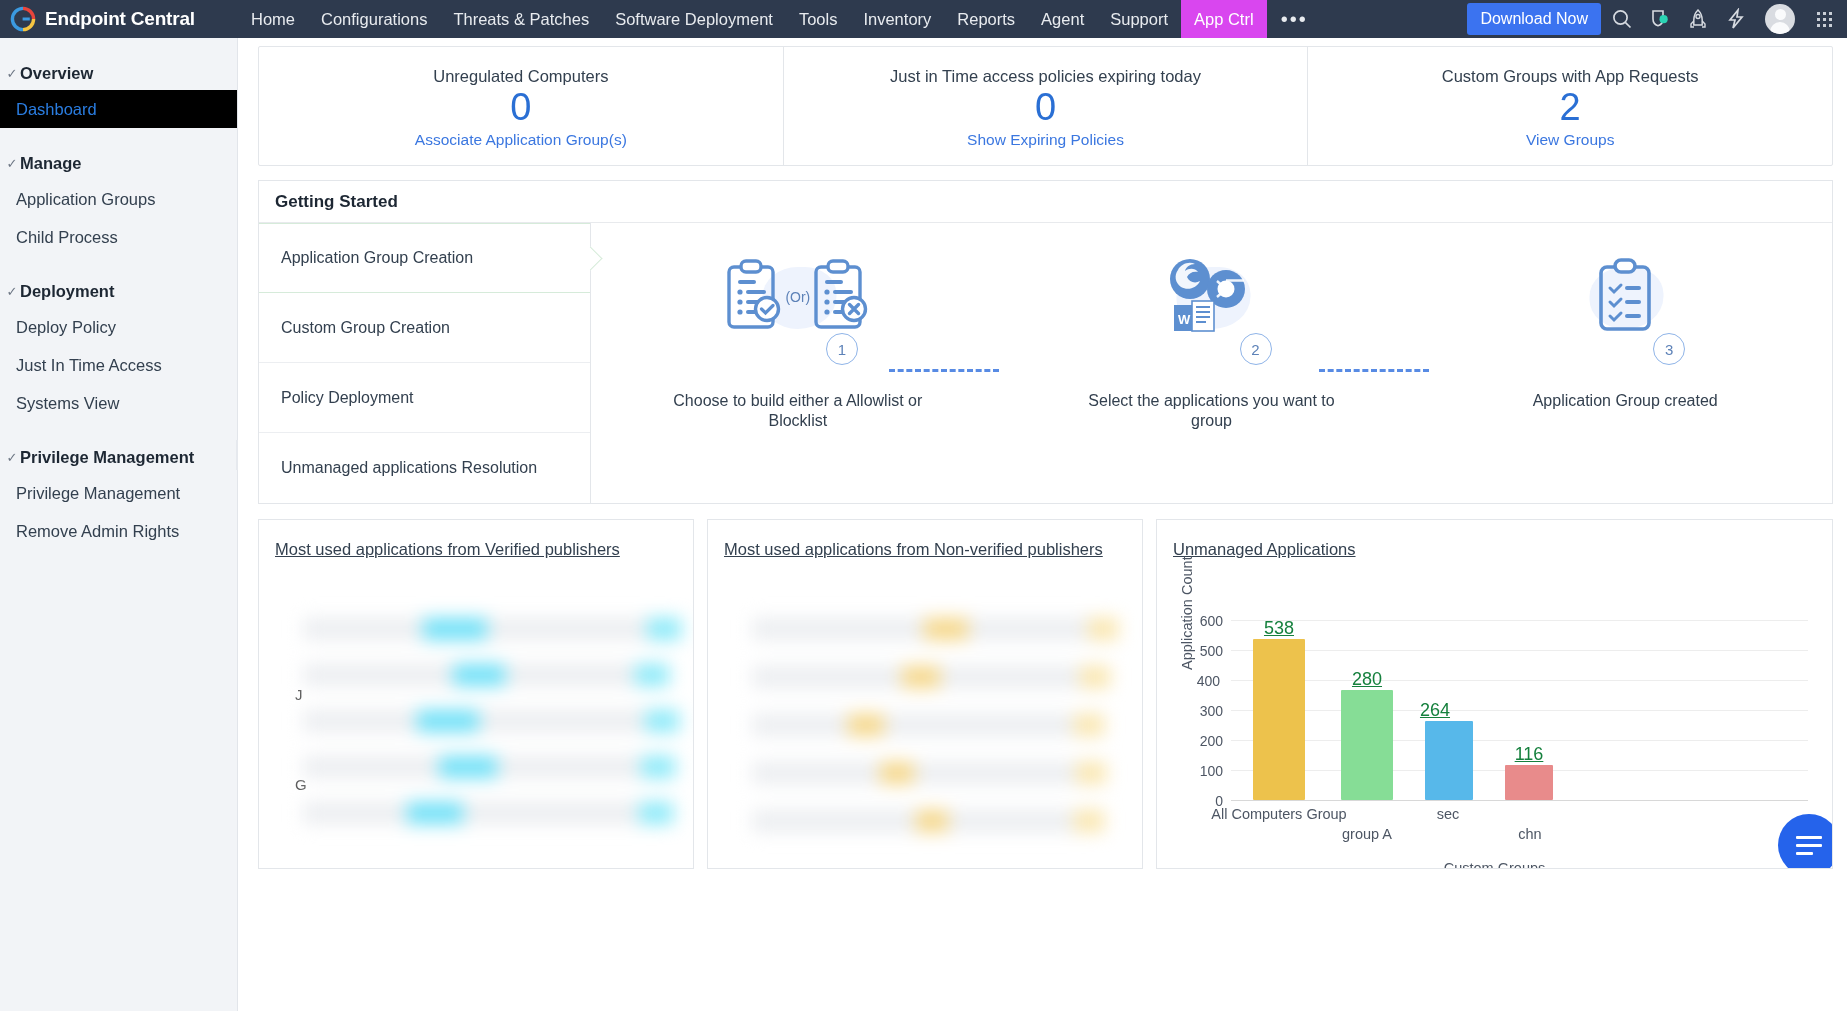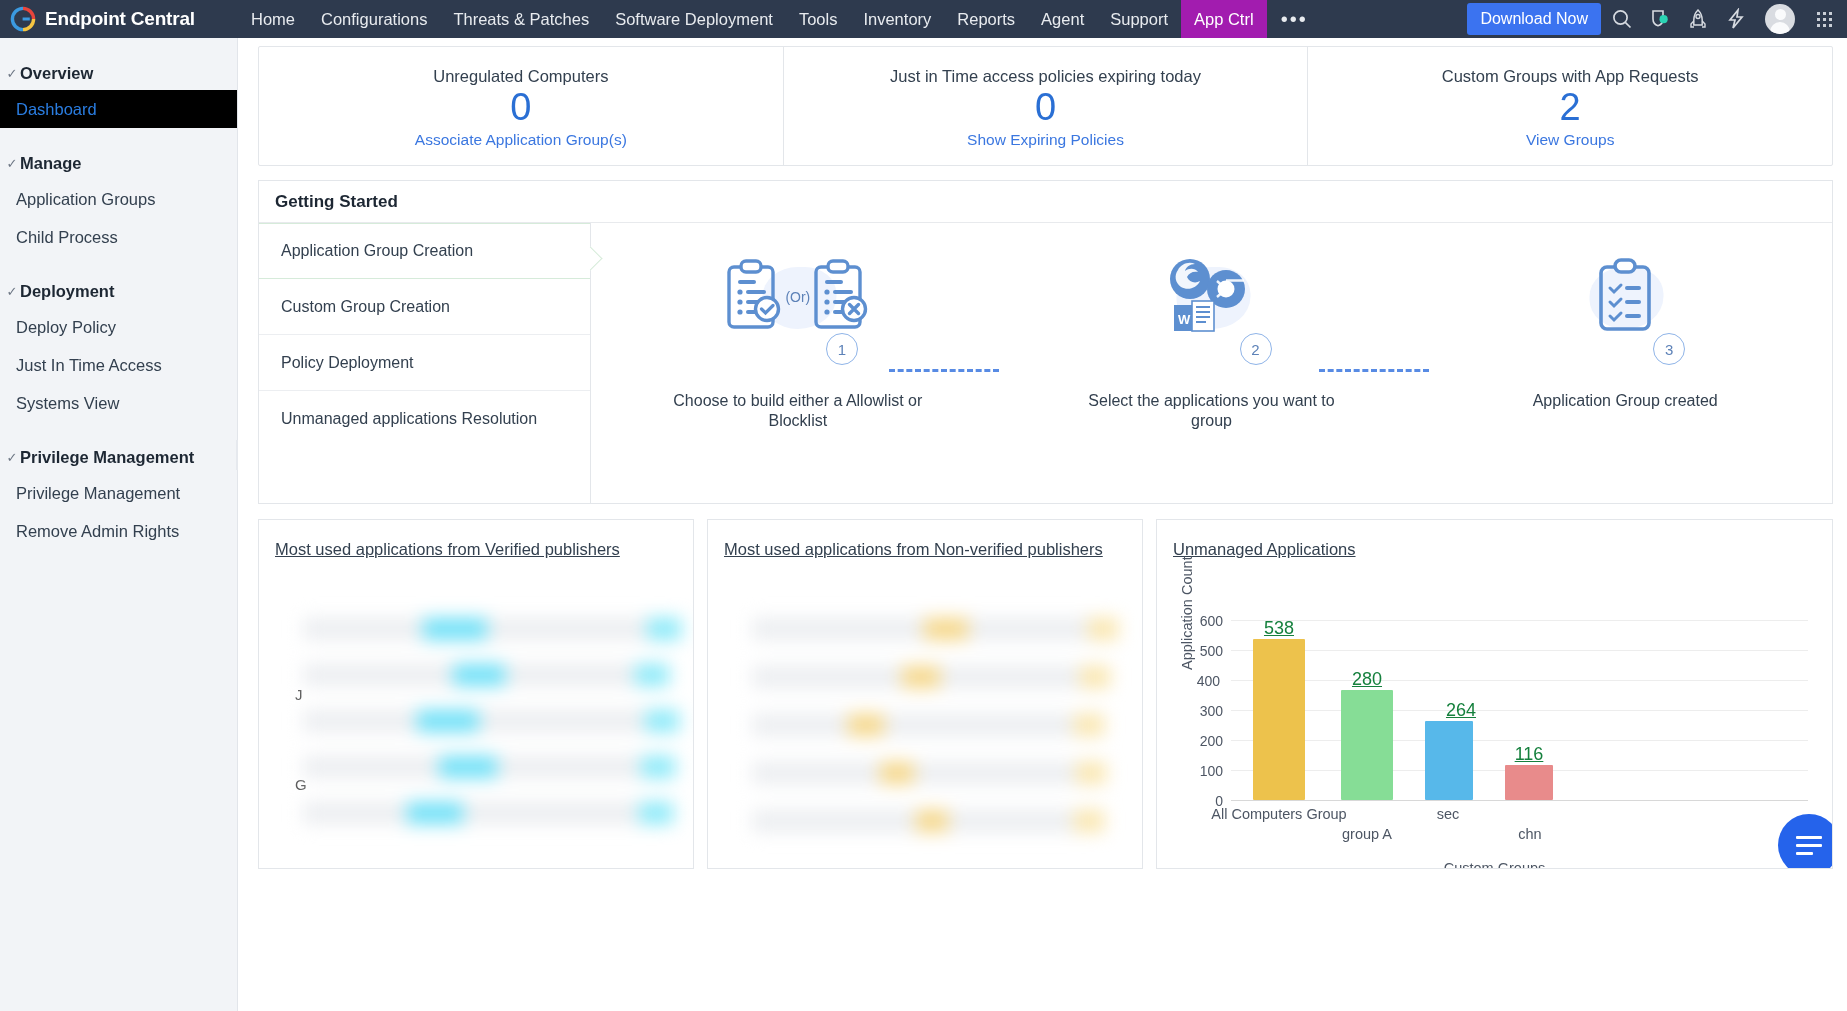--- a/index.html
+++ b/index.html
@@ -18,21 +18,21 @@
   .brand-logo { width: 26px; height: 26px; position: relative; flex: 0 0 26px; }
   .brand-name {
     color: #ffffff; font-size: 19px; font-weight: bold;
     letter-spacing: -0.2px; margin-left: 9px; white-space: nowrap;
   }
   .navlinks { display: flex; align-items: center; height: 38px; }
   .navlink {
     color: #e8ebef; font-size: 16.5px; padding: 0 13px; height: 38px;
     display: flex; align-items: center; white-space: nowrap; cursor: pointer;
   }
-  .navlink.active { background: #a21caf; color: #ffffff; }
+  .navlink.active { background: #d946ef; color: #ffffff; }
   .navdots {
     color: #e8ebef; font-size: 20px; letter-spacing: 2px; padding: 0 14px;
     display: flex; align-items: center; height: 38px; cursor: pointer;
   }
   .navright { margin-left: auto; display: flex; align-items: center; padding-right: 6px; gap: 4px; }
   .dl-btn {
     background: #3b73f0; color: #fff; font-size: 16px; padding: 7px 13px;
     border-radius: 3px; cursor: pointer; white-space: nowrap;
   }
   .navicon {
@@ -98,21 +98,21 @@
 
   
   .gs-card { margin-top: 14px; border: 1px solid #e3e6ea; background: #fff; }
   .gs-head {
     height: 42px; display: flex; align-items: center; padding-left: 16px;
     font-size: 17px; font-weight: bold; color: #1d2733; border-bottom: 1px solid #e8eaed;
   }
   .gs-body { display: flex; height: 280px; }
   .gs-list { width: 332px; border-right: 1px solid #e3e6ea; }
   .gs-step {
-    height: 56px; display: flex; align-items: center; padding-left: 22px;
+    height: 70px; display: flex; align-items: center; padding-left: 22px;
     font-size: 16px; color: #33404f; border-bottom: 1px solid #eceef1;
     cursor: pointer; position: relative;
   }
   .gs-step:last-child { border-bottom: none; }
   .gs-step.active { border: 1px solid #d6ebda; border-left: none; border-right: none; }
   .gs-step.active::after {
     content: ''; position: absolute; right: -9px; top: 26px;
     width: 16px; height: 16px; background: #fff;
     border-top: 1px solid #d6ebda; border-right: 1px solid #d6ebda;
     transform: rotate(45deg);
@@ -531,21 +531,21 @@
 
         <div class="bar" style="left:96px;width:52px;height:161px;bottom:70px;background:#edc24c;"></div>
         <div class="barval" style="left:96px;width:52px;top:44px;">538</div>
         <div class="xcat" style="left:28px;width:188px;top:232px;">All Computers Group</div>
 
         <div class="bar" style="left:184px;width:52px;height:110px;bottom:70px;background:#86dd96;"></div>
         <div class="barval" style="left:184px;width:52px;top:95px;">280</div>
         <div class="xcat" style="left:160px;width:100px;top:252px;">group A</div>
 
         <div class="bar" style="left:268px;width:48px;height:79px;bottom:70px;background:#57b8ea;"></div>
-        <div class="barval" style="left:278px;width:52px;top:126px;">264</div>
+        <div class="barval" style="left:252px;width:52px;top:126px;">264</div>
         <div class="xcat" style="left:248px;width:86px;top:232px;">sec</div>
 
         <div class="bar" style="left:348px;width:48px;height:35px;bottom:70px;background:#e88b8b;"></div>
         <div class="barval" style="left:346px;width:52px;top:170px;">116</div>
         <div class="xcat" style="left:330px;width:86px;top:252px;">chn</div>
 
         <div class="xaxis-title" style="top:286px;">Custom Groups</div>
       </div>
 
       <div class="chatbtn">

